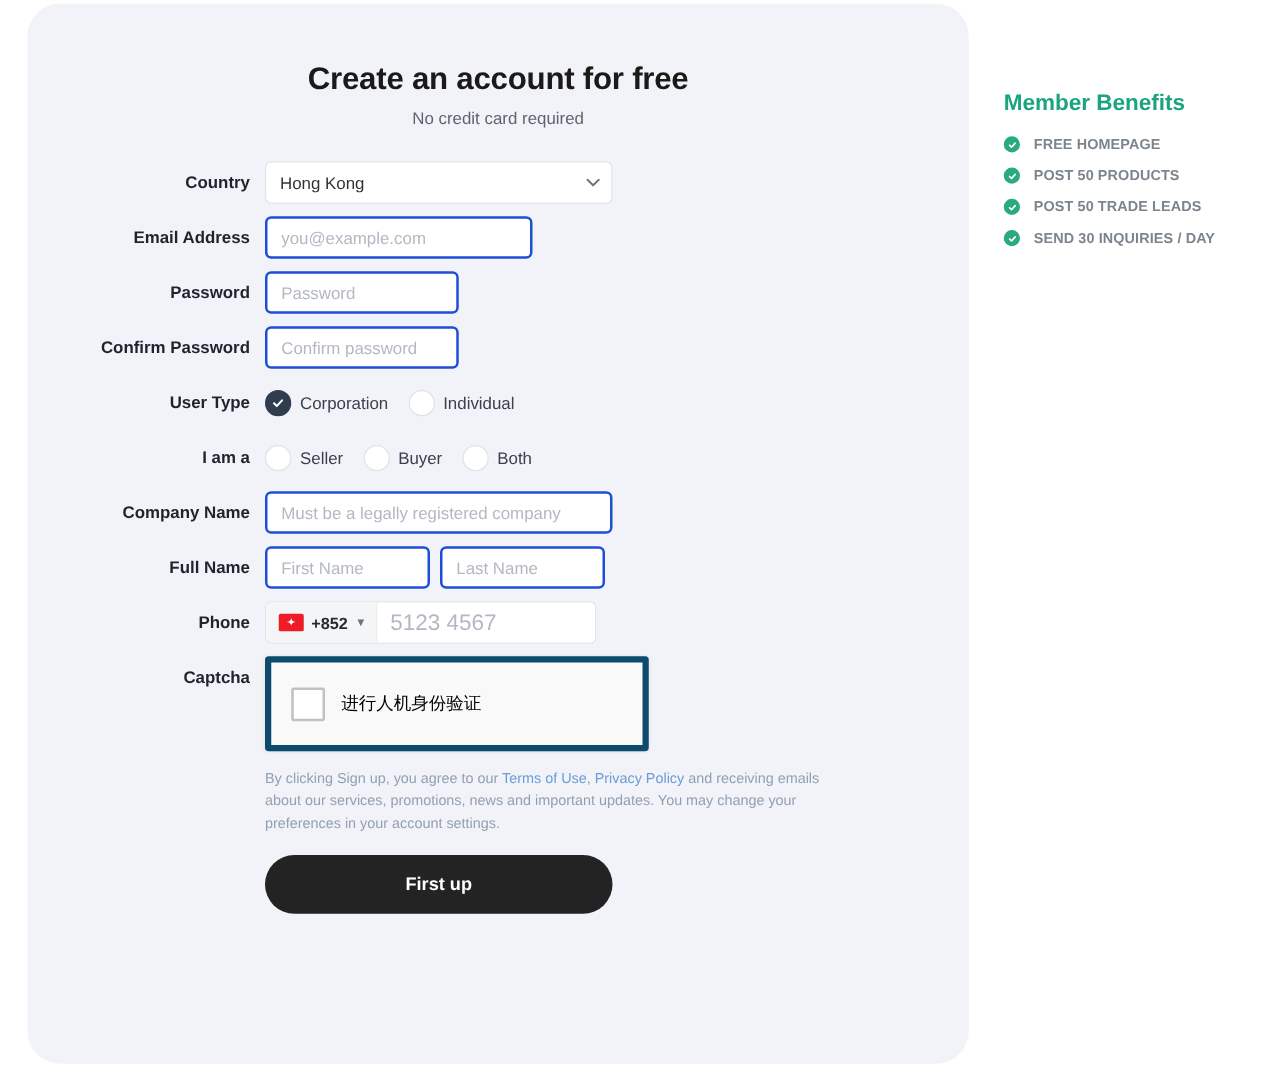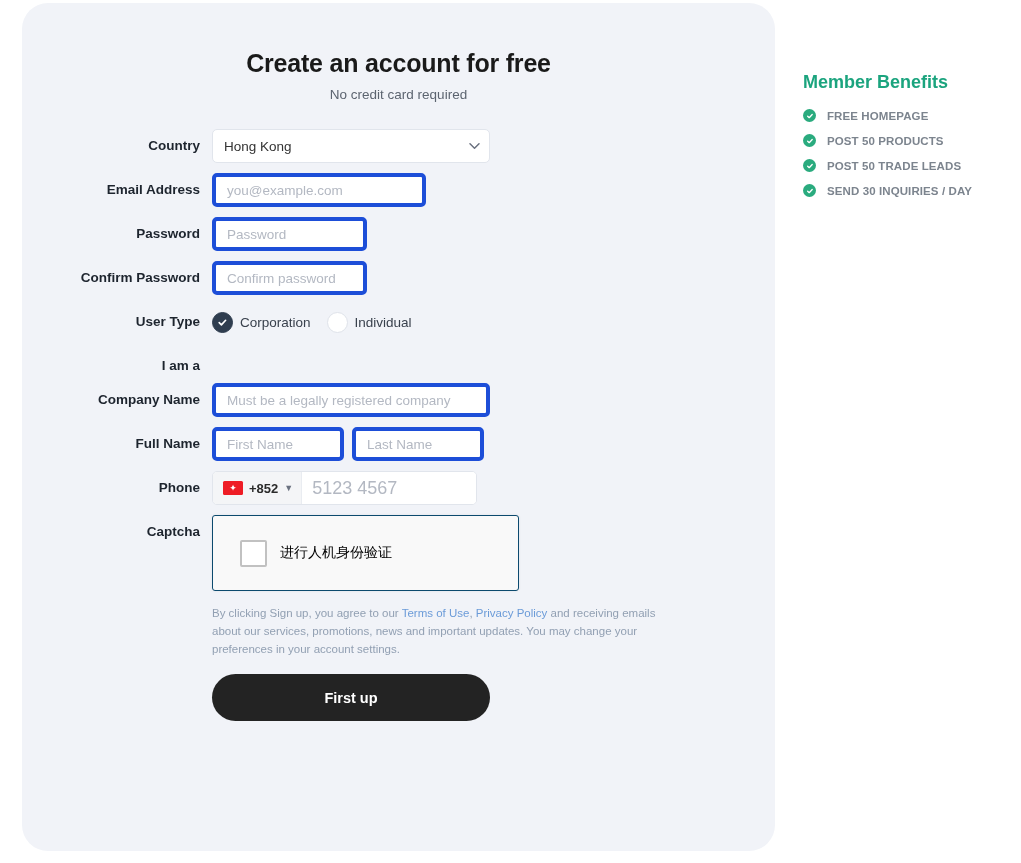--- a/index.html
+++ b/index.html
@@ -39,21 +39,21 @@
   .flabel {
     width: 190px; text-align: right;
     font-size: 13.5px; font-weight: bold; color: #1d242e;
     padding-right: 12px; padding-top: 9px;
     white-space: nowrap;
   }
   .fctl { flex: 1; display: flex; align-items: center; gap: 8px; }
 
   .inp {
     height: 34px;
-    border: 4px solid #1d4ed8;
+    border: 2px solid #1d4ed8;
     background: #ffffff;
     border-radius: 5px;
     font-size: 13.5px;
     color: #000000;
     padding: 0 11px;
     font-family: "Liberation Sans", sans-serif;
     outline: none;
   }
   .inp::placeholder { color: #b3b8c2; }
   .w-email { width: 214px; }
@@ -117,24 +117,24 @@
     flex: 1; height: 100%; border: none; outline: none;
     font-size: 18px; color: #b91c1c; padding: 0 10px;
     font-family: "Liberation Sans", sans-serif;
   }
   .phone-inp::placeholder { color: #b3b8c2; }
 
   
   .captcha {
     width: 307px; height: 76px;
     background: #f9f9f9;
-    border: 1px solid #0c4a6e;
+    border: 5px solid #0c4a6e;
     border-radius: 3px;
     display: flex; align-items: center;
-    padding: 0 27px;
+    padding: 0 16px;
     box-shadow: 0 0 3px rgba(0,0,0,0.07);
   }
   .cap-box {
     width: 27px; height: 27px; background: #fff;
     border: 2px solid #c1c1c1; border-radius: 2px; flex: none;
     cursor: pointer;
   }
   .cap-text { font-size: 14px; color: #000; margin-left: 13px; flex: 1; }
   .cap-brand { text-align: center; width: 70px; }
   .cap-name { font-size: 9px; color: #9aa0a6; margin-top: 2px; letter-spacing: .2px; }
@@ -246,20 +246,36 @@
             <div class="opt">
               <span class="dot"></span>
               <span class="opt-label">Individual</span>
             </div>
           </div>
         </div>
       </div>
 
       <div class="frow">
         <div class="flabel">I am a</div>
+        <div class="fctl">
+          <div class="optrow">
+            <div class="opt">
+              <span class="dot"></span>
+              <span class="opt-label">Seller</span>
+            </div>
+            <div class="opt">
+              <span class="dot"></span>
+              <span class="opt-label">Buyer</span>
+            </div>
+            <div class="opt">
+              <span class="dot"></span>
+              <span class="opt-label">Both</span>
+            </div>
+          </div>
+        </div>
       </div>
 
       <div class="frow">
         <div class="flabel">Company Name</div>
         <div class="fctl">
           <input class="inp w-comp" type="text" placeholder="Must be a legally registered company" style="">
         </div>
       </div>
 
       <div class="frow">

